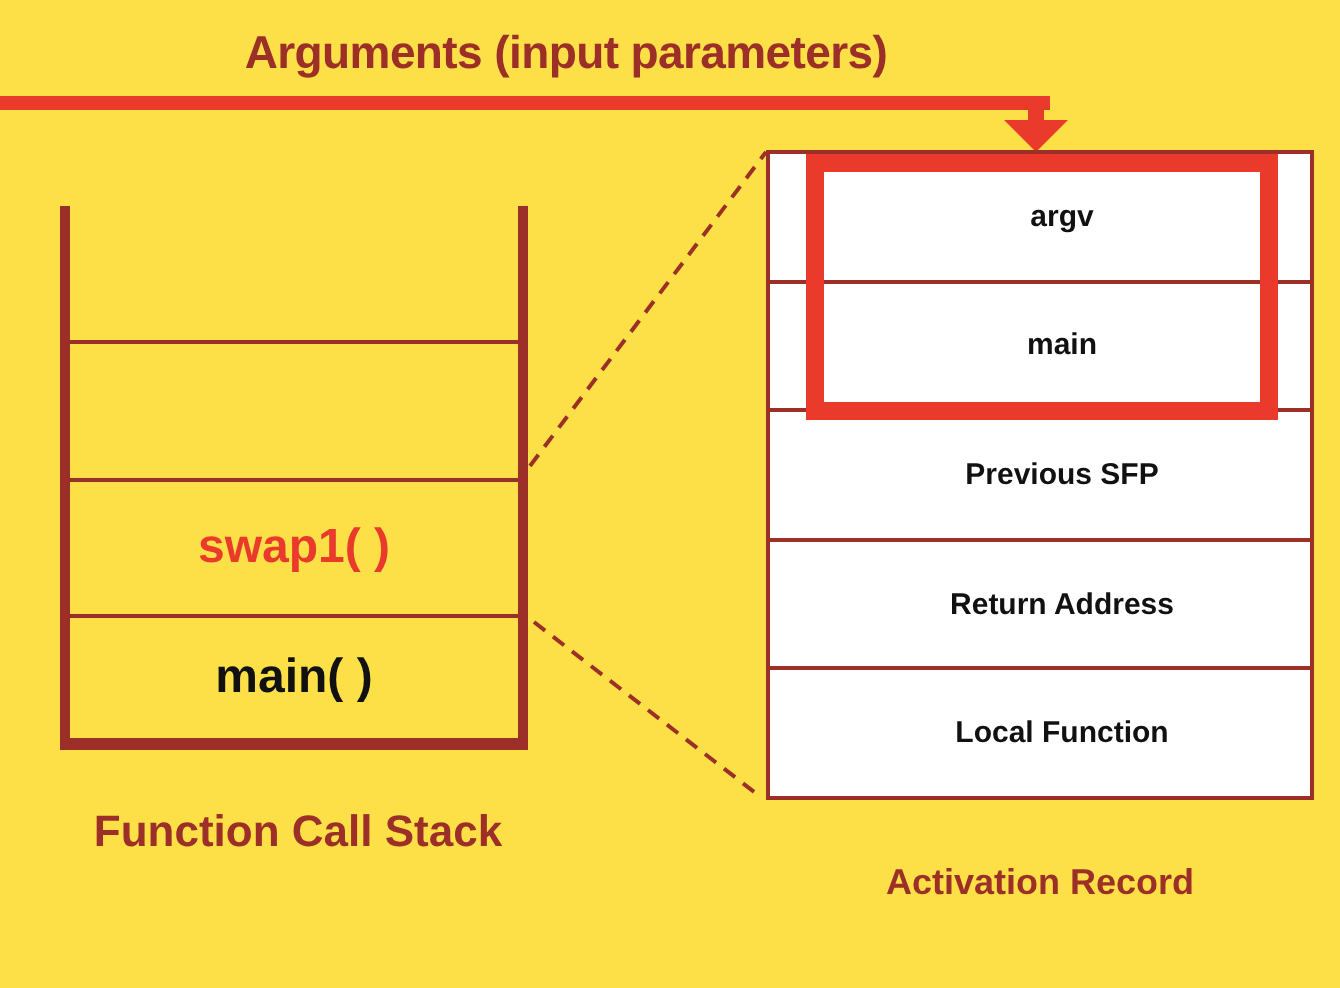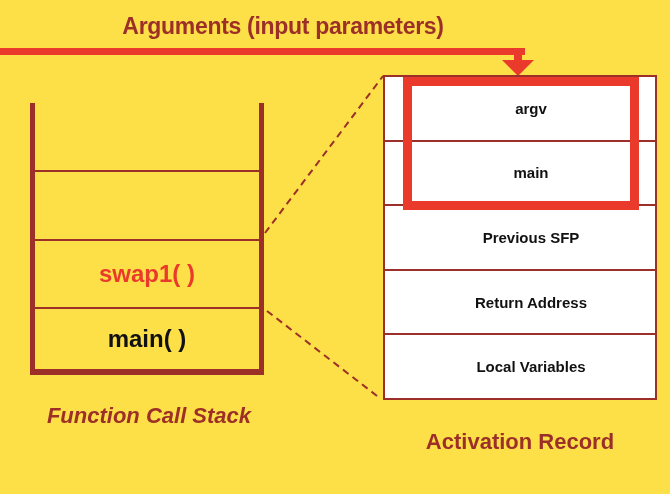--- a/index.html
+++ b/index.html
@@ -85,21 +85,20 @@
   .cell.c3 { height: 62px; border-top: 2px solid var(--dark-red); }
   .cell.swap { color: var(--bright-red); }
   .stack-caption {
     position: absolute;
     left: 18px; top: 400px; width: 262px;
     text-align: center;
     font-size: 22px;
     font-weight: bold;
     color: var(--dark-red);
     line-height: 31px;
-    font-style: italic;
   }
   
   .record {
     position: absolute;
     left: 383px; top: 75px;
     width: 274px; height: 325px;
     border: 2px solid var(--dark-red);
     display: flex;
     flex-direction: column;
     background: #ffffff;
@@ -119,21 +118,21 @@
     position: absolute;
     left: 403px; top: 77px;
     width: 236px; height: 133px;
     border: 9px solid var(--bright-red);
     background: transparent;
   }
   .record-caption {
     position: absolute;
     left: 383px; top: 426px; width: 274px;
     text-align: center;
-    font-size: 22px;
+    font-size: 18px;
     font-weight: bold;
     color: var(--dark-red);
     line-height: 31px;
   }
 </style>
 </head>
 <body>
 
 <div class="page">
 
@@ -157,21 +156,21 @@
 
   <div class="stack-caption">
     <div>Function Call Stack</div>
   </div>
 
   <div class="record">
     <div class="row">argv</div>
     <div class="row">main</div>
     <div class="row">Previous SFP</div>
     <div class="row">Return Address</div>
-    <div class="row">Local Variables</div>
+    <div class="row">Local Function</div>
   </div>
 
   <div class="highlight-box"></div>
 
   <div class="record-caption">
     <div>Activation Record</div>
   </div>
 
 </div>
 

